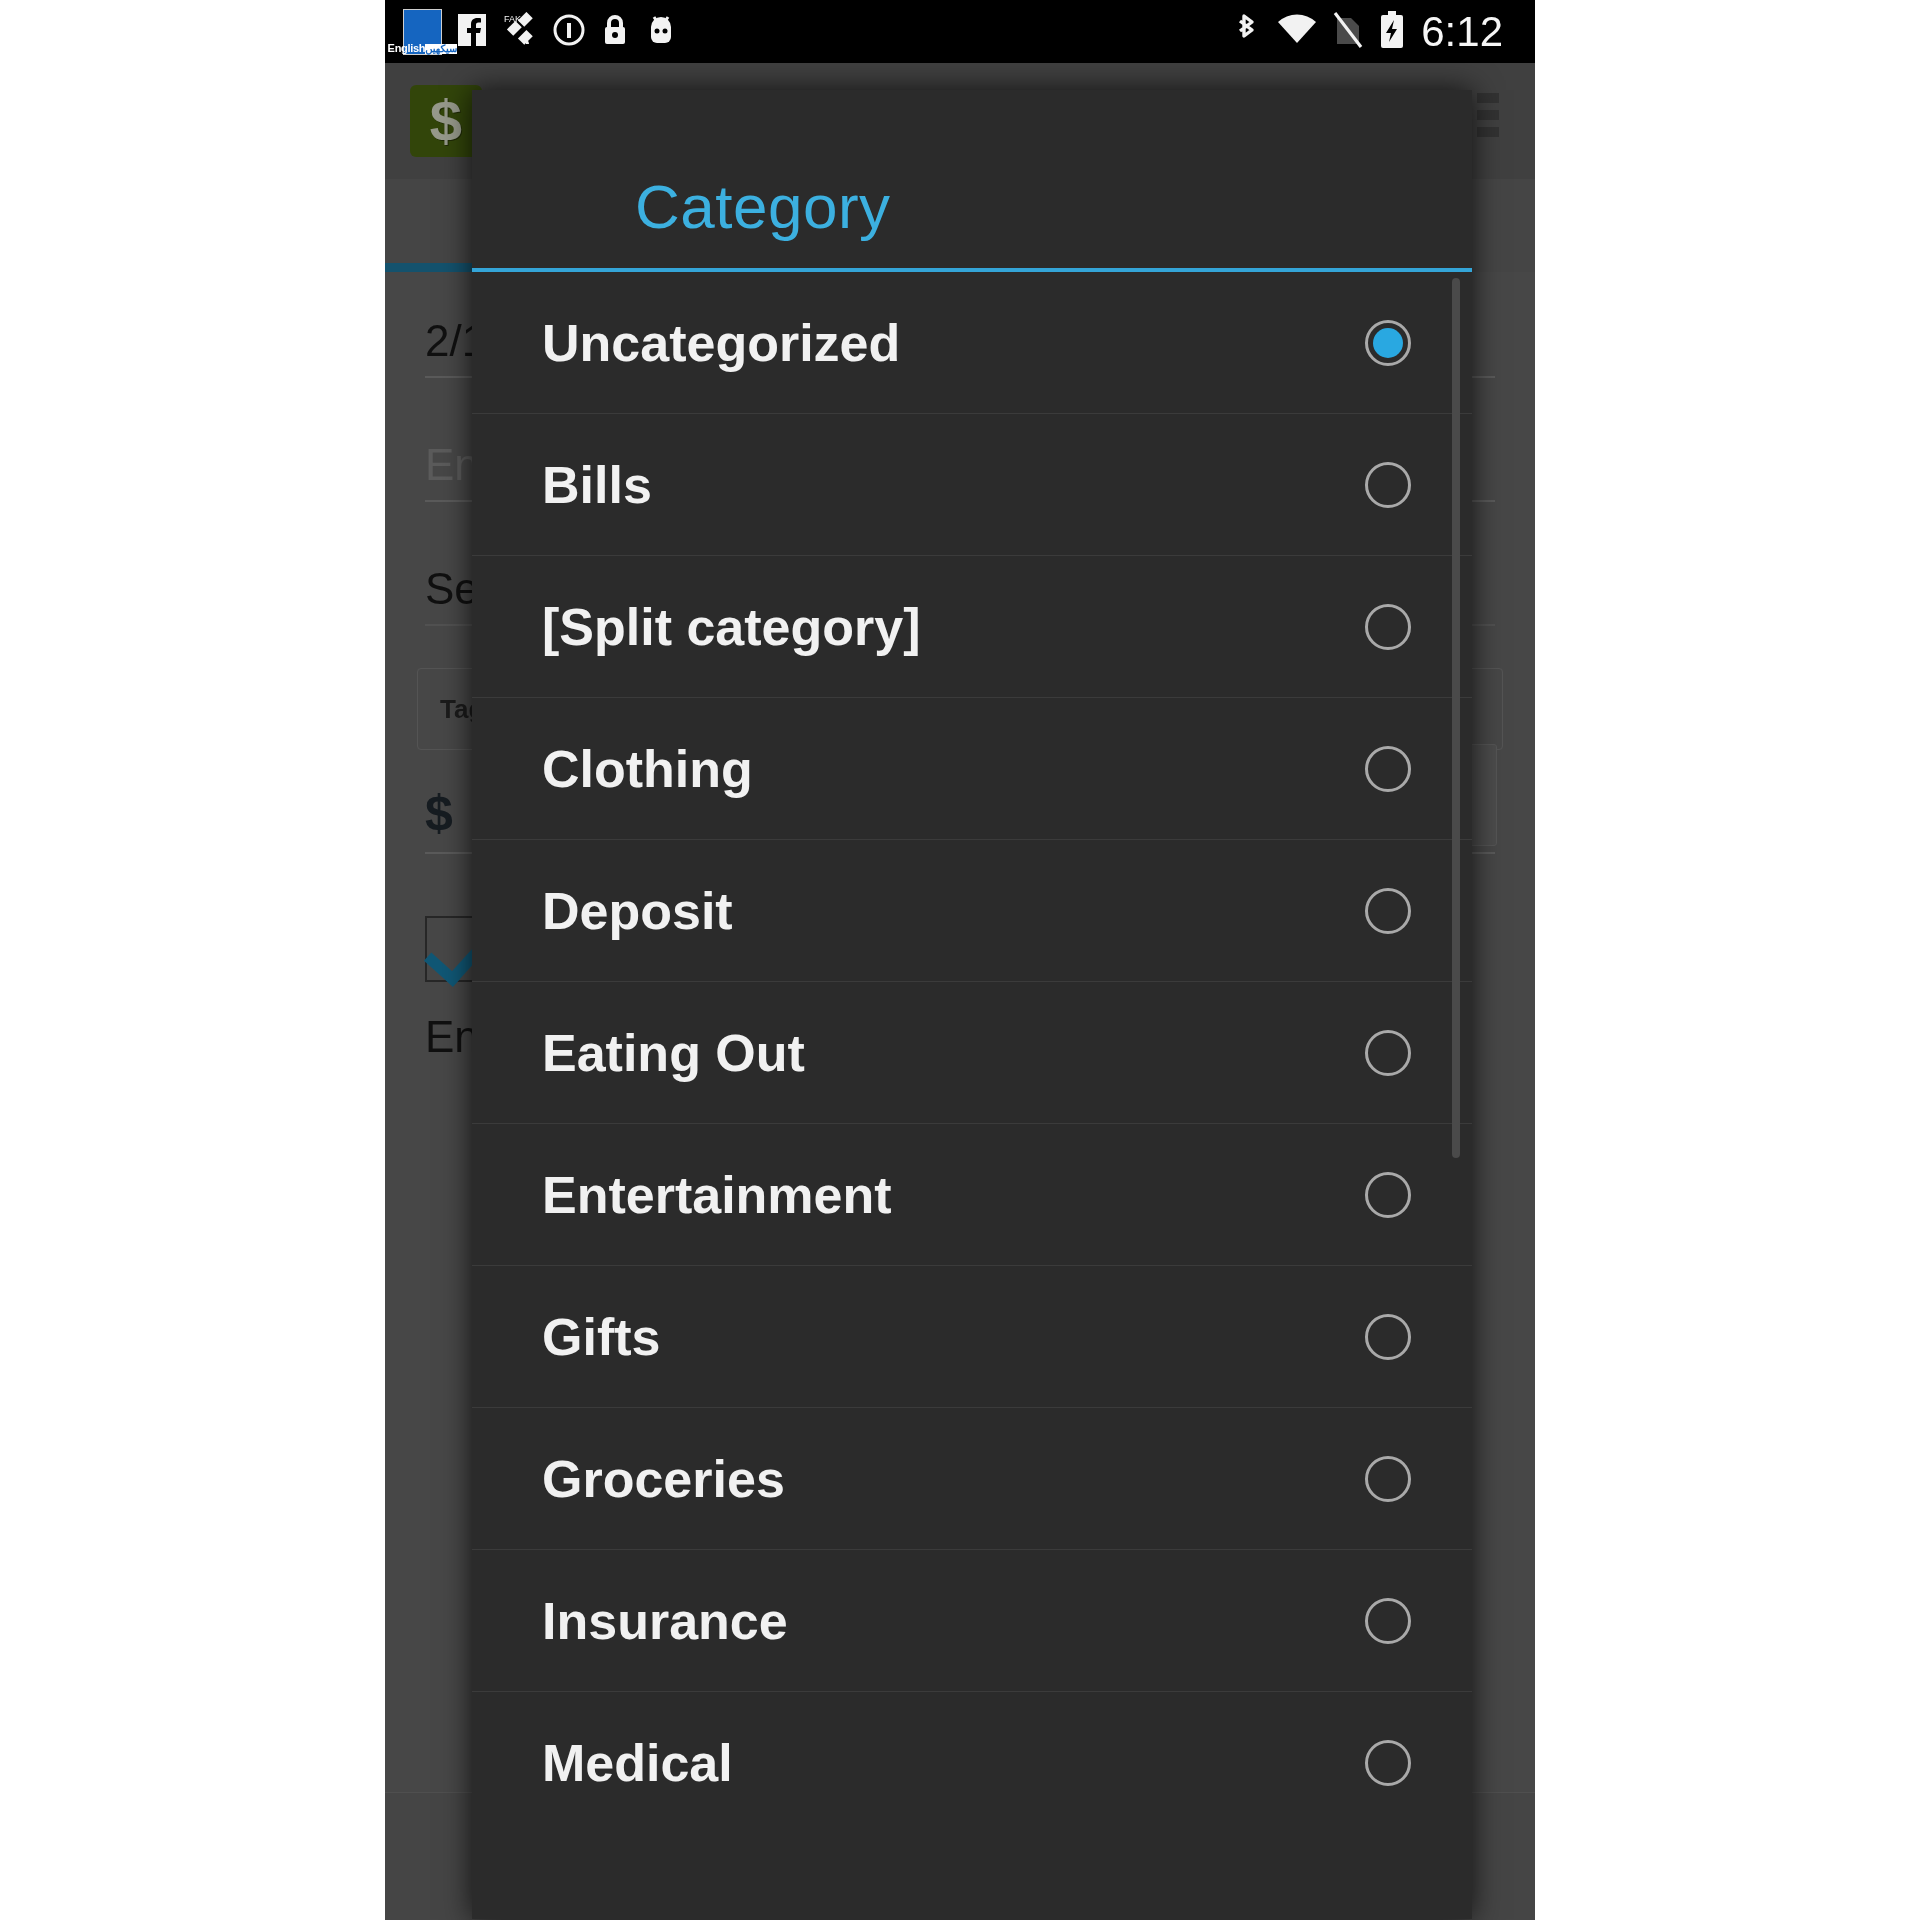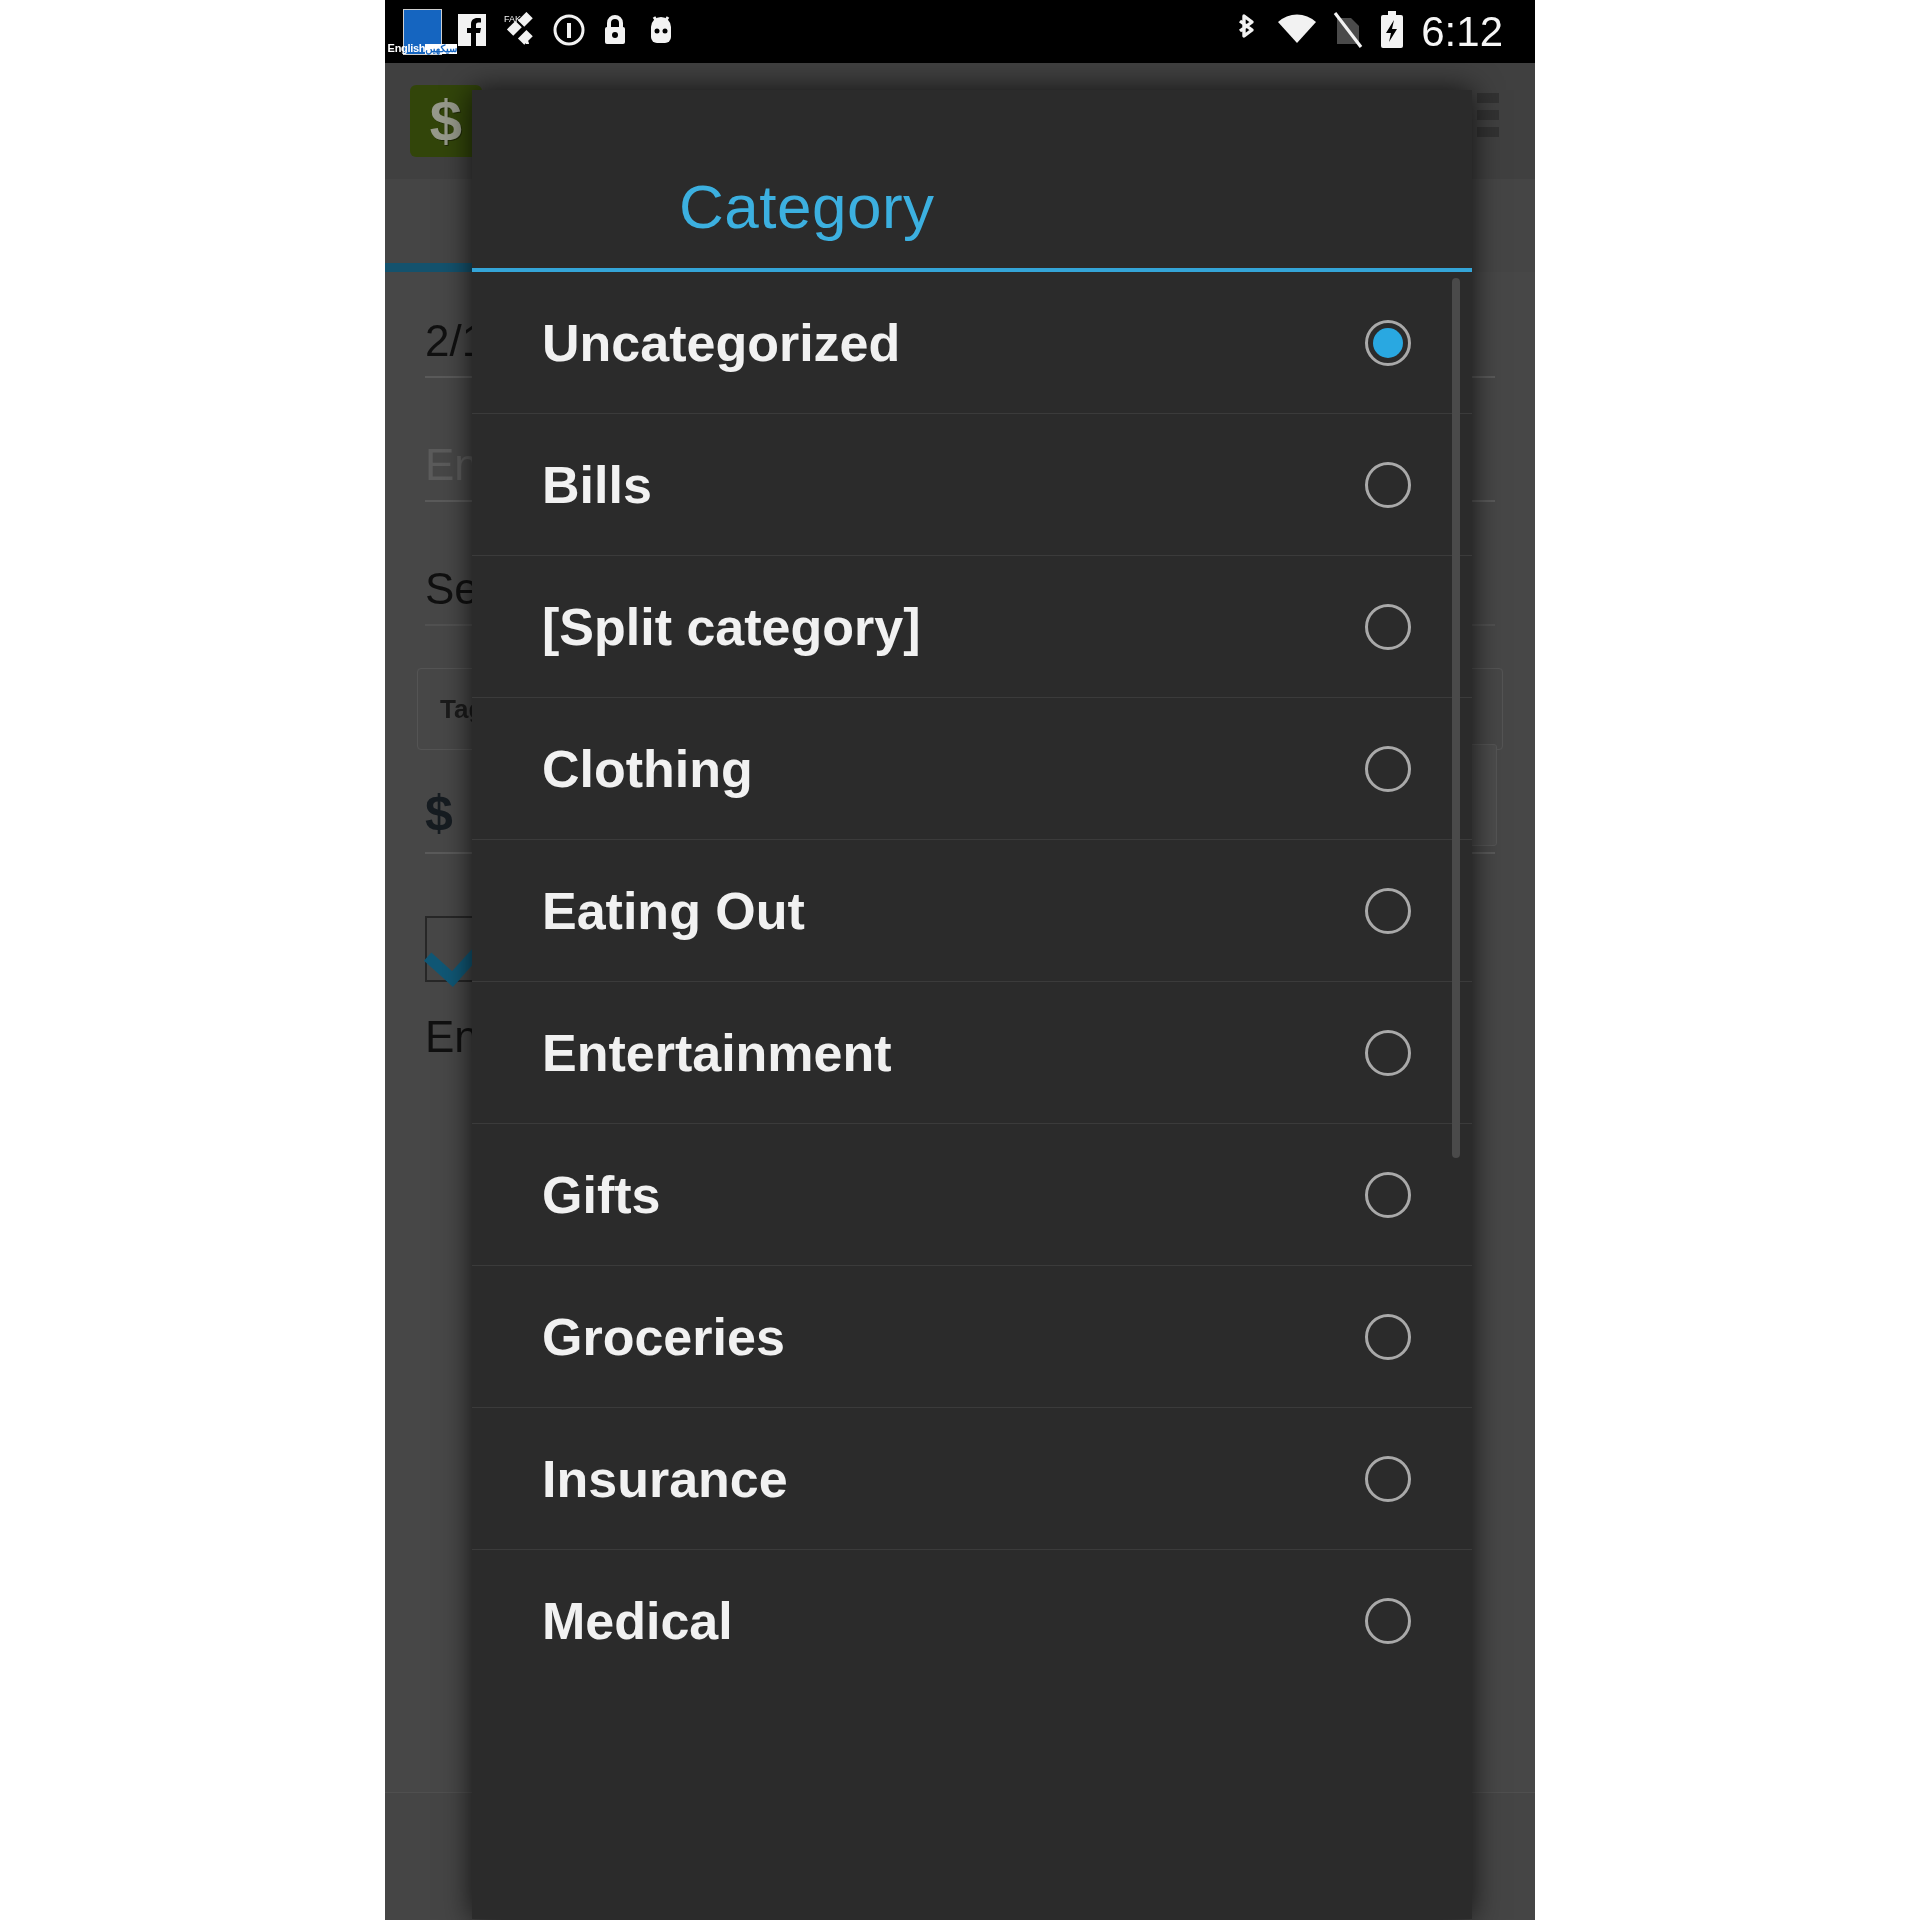--- a/index.html
+++ b/index.html
@@ -231,21 +231,20 @@
     border-bottom: 4px solid #34a5d8;
     box-sizing: border-box;
   }
   #dialog-title {
     position: absolute;
     left: 163px; bottom: 30px;
     font-size: 62px;
     color: #3cb0e0;
     letter-spacing: 0.5px;
     line-height: 1;
-    margin-left: 44px;
   }
 
   #list {
     flex: 1 1 auto;
     position: relative;
     overflow: hidden;
     font-weight: bold;
   }
   .row {
     position: relative;
@@ -433,20 +432,24 @@
           </div>
           <div class="row">
             <div class="row-label">[Split category]</div>
             <div class="radio"></div>
           </div>
           <div class="row">
             <div class="row-label">Clothing</div>
             <div class="radio"></div>
           </div>
           <div class="row">
+            <div class="row-label">Deposit</div>
+            <div class="radio"></div>
+          </div>
+          <div class="row">
             <div class="row-label">Eating Out</div>
             <div class="radio"></div>
           </div>
           <div class="row">
             <div class="row-label">Entertainment</div>
             <div class="radio"></div>
           </div>
           <div class="row">
             <div class="row-label">Gifts</div>
             <div class="radio"></div>

